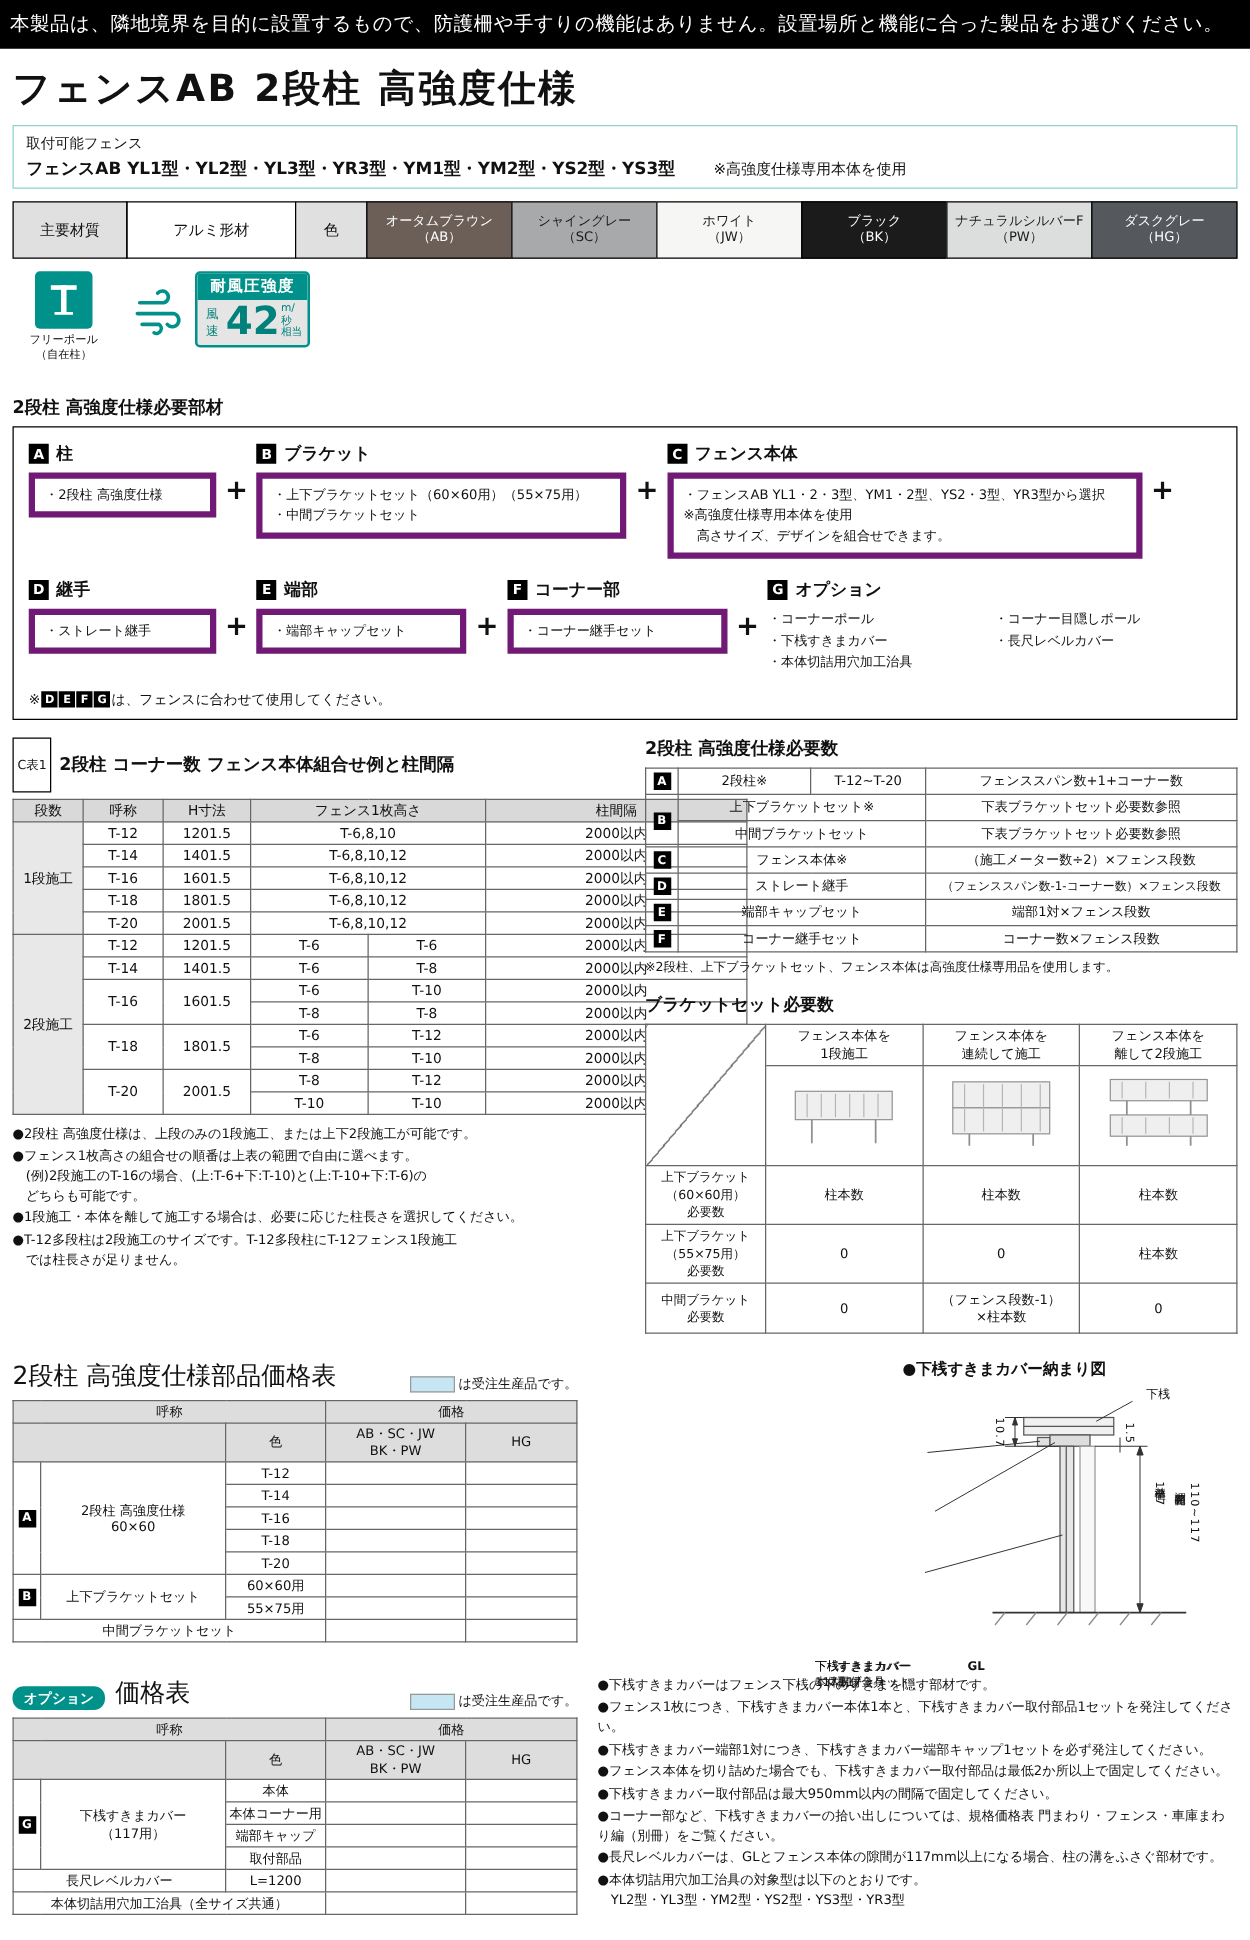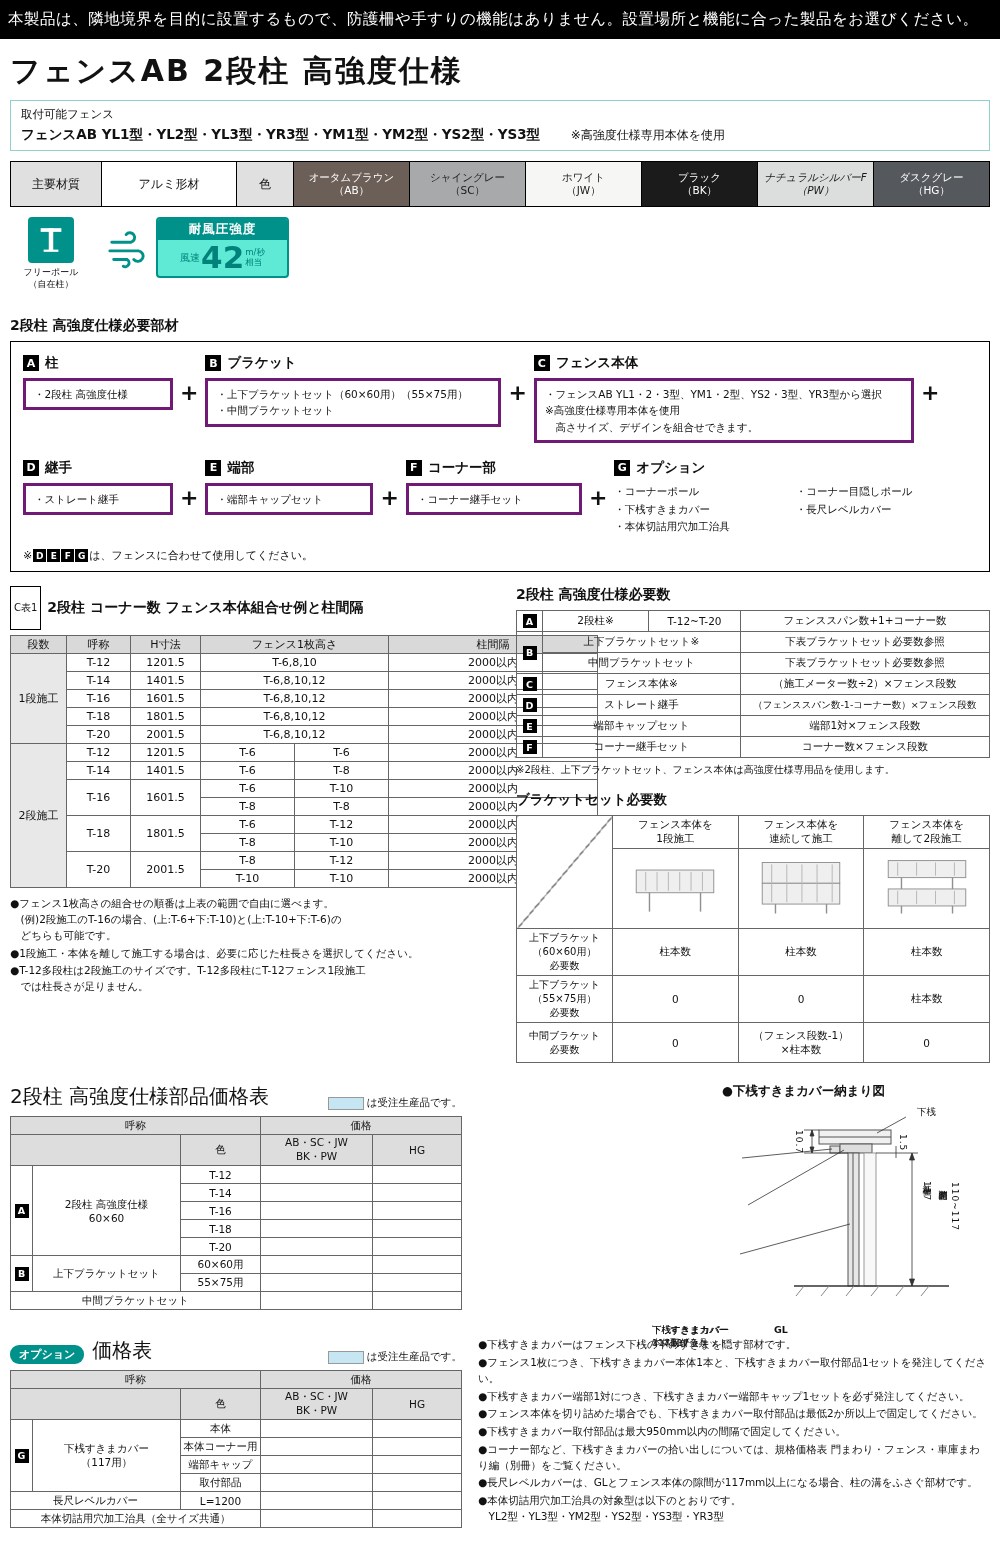--- a/index.html
+++ b/index.html
@@ -27,37 +27,37 @@
   .w-mat{width:92px}.w-matv{width:136px}.w-col{width:58px}.w-sw{flex:1}
   .sw-name{font-size:10.5px}.sw-code{font-size:10.5px}
 
   
   .badges{display:flex;align-items:flex-start;margin:10px 10px 0;height:86px}
   .freepole{width:82px;text-align:center;margin-right:14px}
   .fp-icon{width:46px;height:46px;background:#00918a;border-radius:4px;margin:0 auto 4px;display:flex;align-items:center;justify-content:center}
   .fp-label{font-size:9px;line-height:1.3}
   .windwrap{display:flex;align-items:center}
   .wind-icon{width:46px;height:46px;margin-right:4px}
-  .windbox{width:133px;border:2px solid #00918a;border-radius:4px;overflow:hidden;text-align:center;background:#5eead4}
+  .windbox{width:92px;border:2px solid #00918a;border-radius:4px;overflow:hidden;text-align:center;background:#e5e5e5}
   .windbox .wt{background:#00918a;color:#fff;font-size:12.5px;font-weight:bold;padding:2px 0;letter-spacing:1px}
   .windbox .wv{color:#00817b;display:flex;align-items:center;justify-content:center;padding:2px 2px 3px}
   .wv .wpre{font-size:10px;margin-right:1px}
   .wv .num{font-size:31px;font-weight:bold;line-height:1}
   .wv .unitwrap{display:inline-flex;flex-direction:column;font-size:8.5px;line-height:1.15;text-align:left;margin-left:1px}
 
   
   .parts-h{font-size:14px;font-weight:bold;margin:14px 10px 6px}
   .partsbox{border:1px solid #000;margin:0 10px;padding:12px 12px 8px}
   .prow{display:flex;align-items:flex-start}
   .prow2{margin-top:16px}
   .part{display:flex;flex-direction:column}
   .phead{display:flex;align-items:center;margin-bottom:6px}
   .plsq{width:16px;height:16px;background:#000;color:#fff;font-size:11px;font-weight:bold;display:flex;align-items:center;justify-content:center;margin-right:6px;flex:none}
   .pname{font-size:13.5px;font-weight:bold}
-  .pbox{border:3px solid #701a75;padding:5px 8px;font-size:10.5px;line-height:1.55}
+  .pbox{border:5px solid #701a75;padding:5px 8px;font-size:10.5px;line-height:1.55}
   .pw-a{width:150px}.pw-b{width:296px}.pw-c{width:380px}.pw-d{width:150px}.pw-e{width:168px}.pw-f{width:176px}.pw-g{flex:1}
   .plus{font-size:22px;font-weight:bold;padding:26px 7px 0}
   .gitems{display:flex;flex-wrap:wrap;font-size:10.5px;line-height:1.7}
   .gitems span{width:50%}
   .gitems span:last-child{width:100%}
   .parts-note{font-size:11px;margin-top:12px;display:flex;align-items:center;gap:1px}
   .mini-sq{display:inline-flex;width:13px;height:13px;background:#000;color:#fff;font-size:9px;font-weight:bold;align-items:center;justify-content:center}
 
   
   .main{display:flex;margin:14px 10px 0}
@@ -140,21 +140,21 @@
       <span class="sw-code">（SC）</span>
   </div>
   <div class="spec-cell w-sw" style="background: rgb(246, 246, 244); color: rgb(26, 26, 26);">
     <span class="sw-name">ホワイト</span>
       <span class="sw-code">（JW）</span>
   </div>
   <div class="spec-cell w-sw" style="background: rgb(27, 27, 27); color: rgb(255, 255, 255);">
     <span class="sw-name">ブラック</span>
       <span class="sw-code">（BK）</span>
   </div>
-  <div class="spec-cell w-sw" style="background: rgb(220, 221, 221); color: rgb(26, 26, 26); font-style: italic;">
+  <div class="spec-cell w-sw" style="background: rgb(220, 221, 221); color: rgb(26, 26, 26);">
     <span class="sw-name">ナチュラルシルバーF</span>
       <span class="sw-code">（PW）</span>
   </div>
   <div class="spec-cell w-sw" style="background: rgb(85, 88, 92); color: rgb(255, 255, 255);">
     <span class="sw-name">ダスクグレー</span>
       <span class="sw-code">（HG）</span>
   </div>
 </div>
 
 <div class="badges">
@@ -388,20 +388,21 @@
             <td>2000以内</td>
           </tr>
       <tr>
             <td>T-10</td>
             <td>T-10</td>
             <td>2000以内</td>
           </tr>
     </tbody>
       </table>
     <div class="notes">
+      <div>●2段柱 高強度仕様は、上段のみの1段施工、または上下2段施工が可能です。</div>
       <div>●フェンス1枚高さの組合せの順番は上表の範囲で自由に選べます。
 　(例)2段施工のT-16の場合、(上:T-6+下:T-10)と(上:T-10+下:T-6)の
 　どちらも可能です。</div>
       <div>●1段施工・本体を離して施工する場合は、必要に応じた柱長さを選択してください。</div>
       <div>●T-12多段柱は2段施工のサイズです。T-12多段柱にT-12フェンス1段施工
 　では柱長さが足りません。</div>
     </div>
   </div>
 
   <div class="rightcol">

